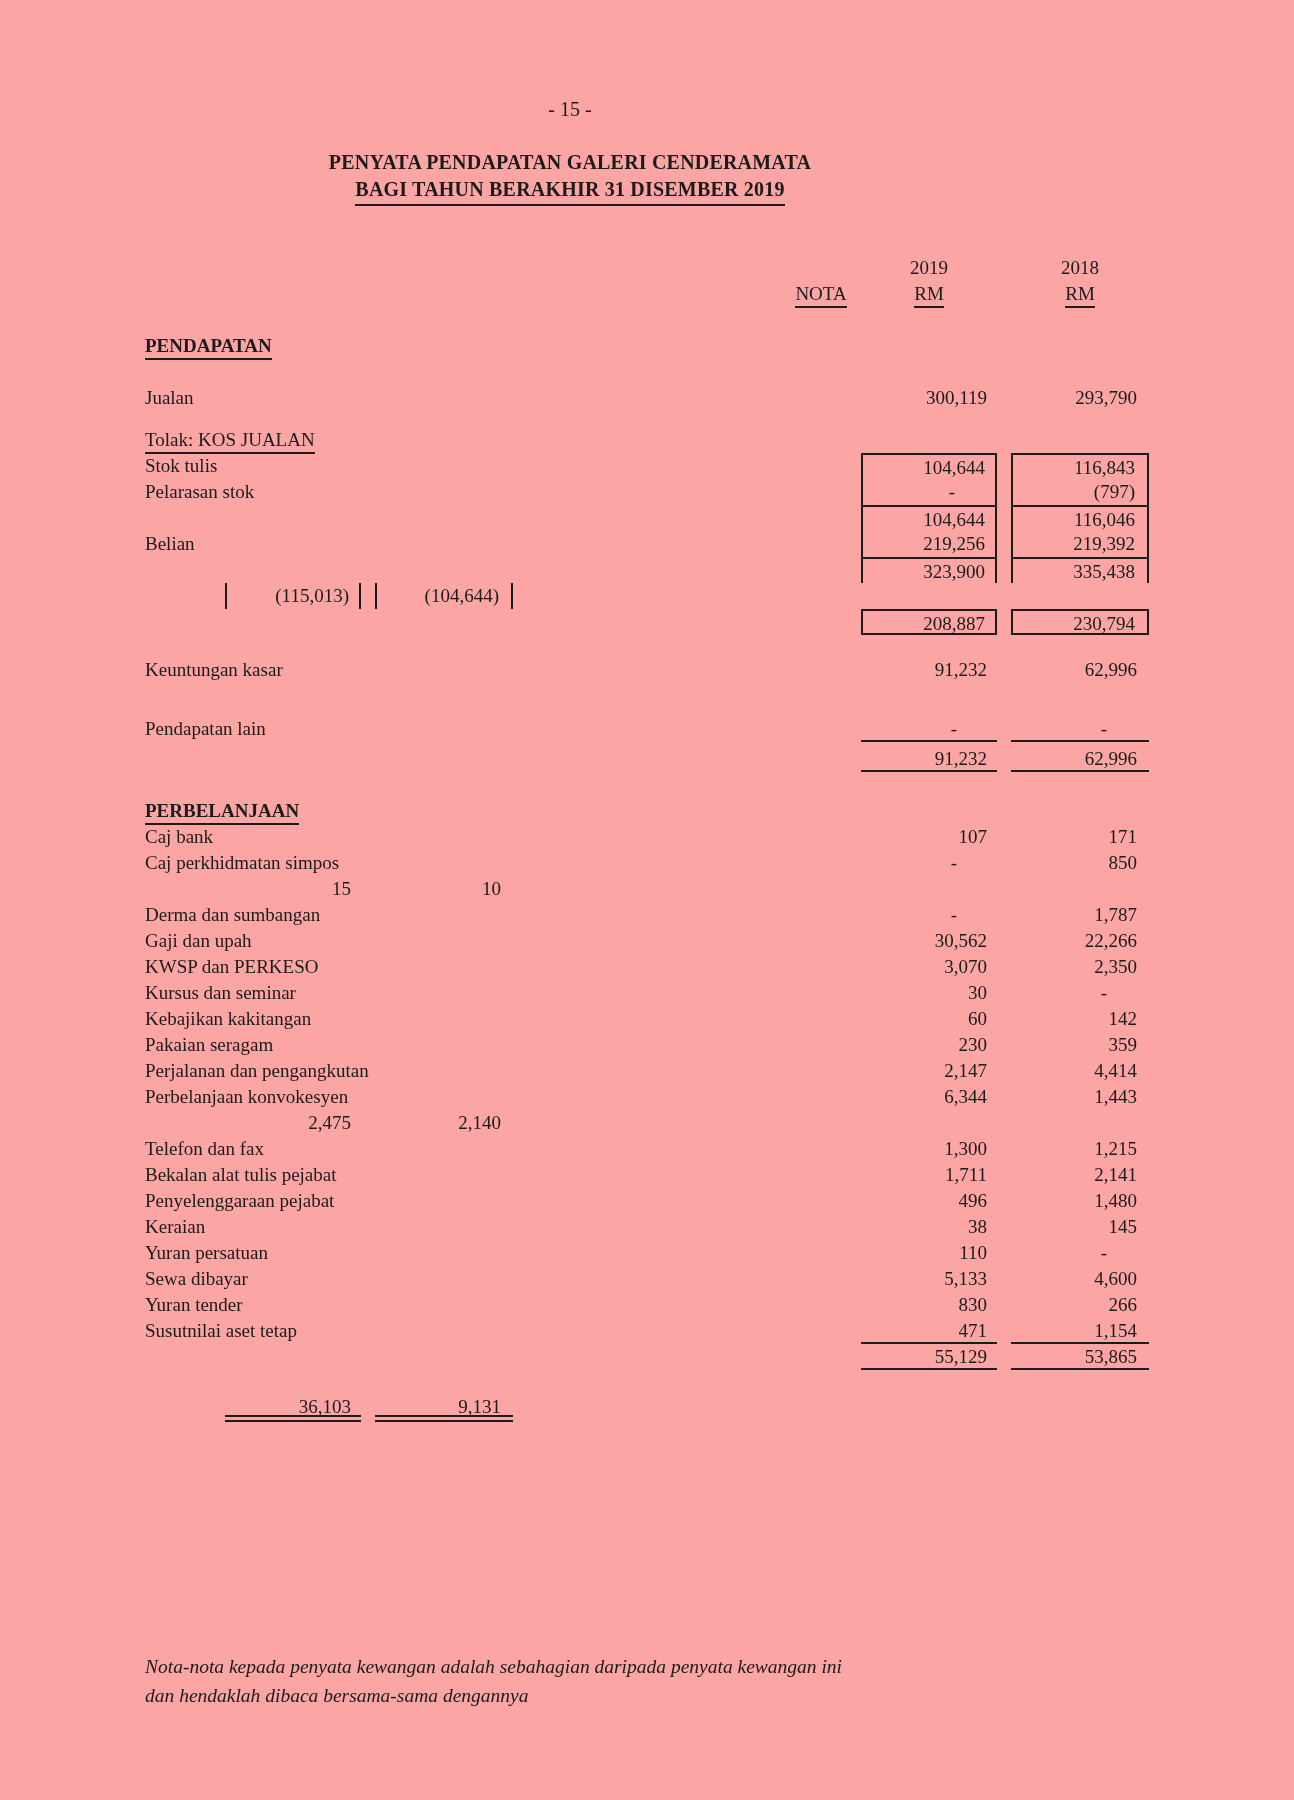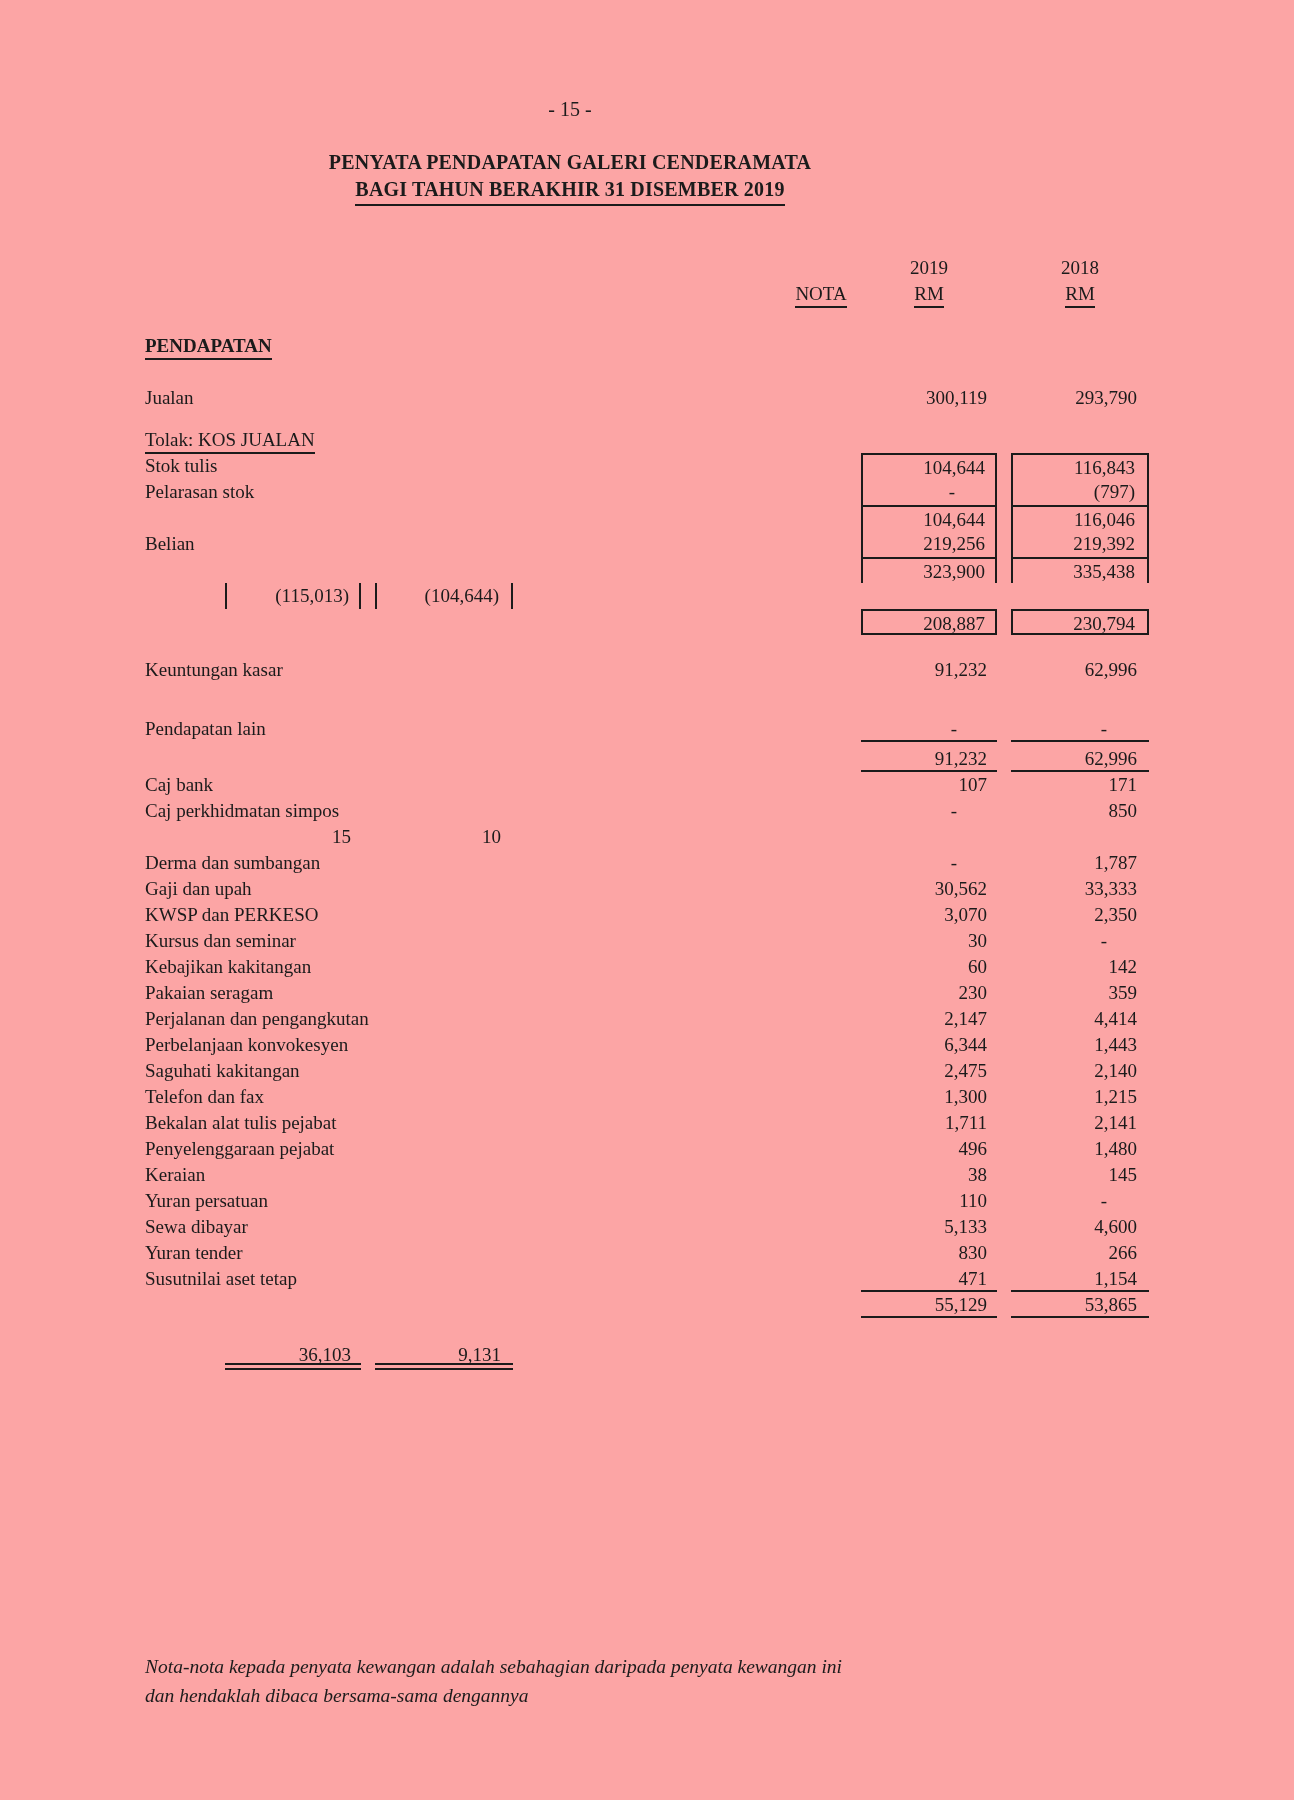--- a/index.html
+++ b/index.html
@@ -155,20 +155,27 @@
           <span class="cell gapc"></span>
           <span class="cell v2 r1 dash">-</span>
         </div>
         <div class="srow" style="margin-top: 4px;">
           <span class="cell lbl"></span>
           <span class="cell nota"></span>
           <span class="cell v1  r1">91,232</span>
           <span class="cell gapc"></span>
           <span class="cell v2  r1">62,996</span>
         </div>
+        <div class="srow" style="margin-top: 26px;">
+          <span class="cell lbl"><span class="u2 b">PERBELANJAAN</span></span>
+          <span class="cell nota"></span>
+          <span class="cell v1  "></span>
+          <span class="cell gapc"></span>
+          <span class="cell v2  "></span>
+        </div>
         <div class="srow">
           <span class="cell lbl"><span>Caj bank</span></span>
           <span class="cell nota"></span>
           <span class="cell v1  ">107</span>
           <span class="cell gapc"></span>
           <span class="cell v2  ">171</span>
         </div>
         <div class="srow">
           <span class="cell lbl"><span>Caj perkhidmatan simpos</span></span>
           <span class="cell nota"></span>
@@ -187,21 +194,21 @@
           <span class="cell nota"></span>
           <span class="cell v1 dash">-</span>
           <span class="cell gapc"></span>
           <span class="cell v2  ">1,787</span>
         </div>
         <div class="srow">
           <span class="cell lbl"><span>Gaji dan upah</span></span>
           <span class="cell nota"></span>
           <span class="cell v1  ">30,562</span>
           <span class="cell gapc"></span>
-          <span class="cell v2  ">33,333</span>
+          <span class="cell v2  ">22,266</span>
         </div>
         <div class="srow">
           <span class="cell lbl"><span>KWSP dan PERKESO</span></span>
           <span class="cell nota"></span>
           <span class="cell v1  ">3,070</span>
           <span class="cell gapc"></span>
           <span class="cell v2  ">2,350</span>
         </div>
         <div class="srow">
           <span class="cell lbl"><span>Kursus dan seminar</span></span>
@@ -232,21 +239,20 @@
           <span class="cell v2  ">4,414</span>
         </div>
         <div class="srow">
           <span class="cell lbl"><span>Perbelanjaan konvokesyen</span></span>
           <span class="cell nota"></span>
           <span class="cell v1  ">6,344</span>
           <span class="cell gapc"></span>
           <span class="cell v2  ">1,443</span>
         </div>
         <div class="srow">
-          <span class="cell lbl"><span>Saguhati kakitangan</span></span>
           <span class="cell nota"></span>
           <span class="cell v1  ">2,475</span>
           <span class="cell gapc"></span>
           <span class="cell v2  ">2,140</span>
         </div>
         <div class="srow">
           <span class="cell lbl"><span>Telefon dan fax</span></span>
           <span class="cell nota"></span>
           <span class="cell v1  ">1,300</span>
           <span class="cell gapc"></span>

